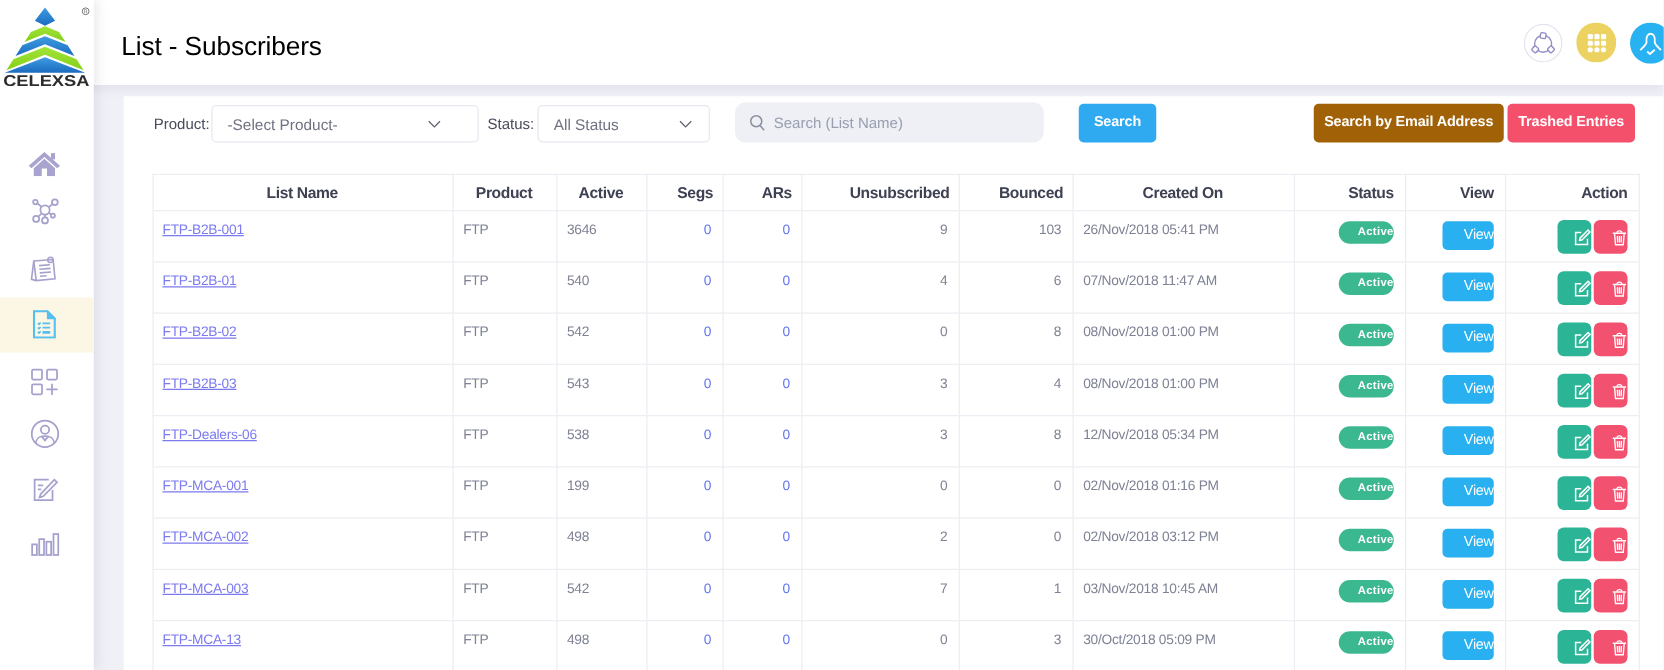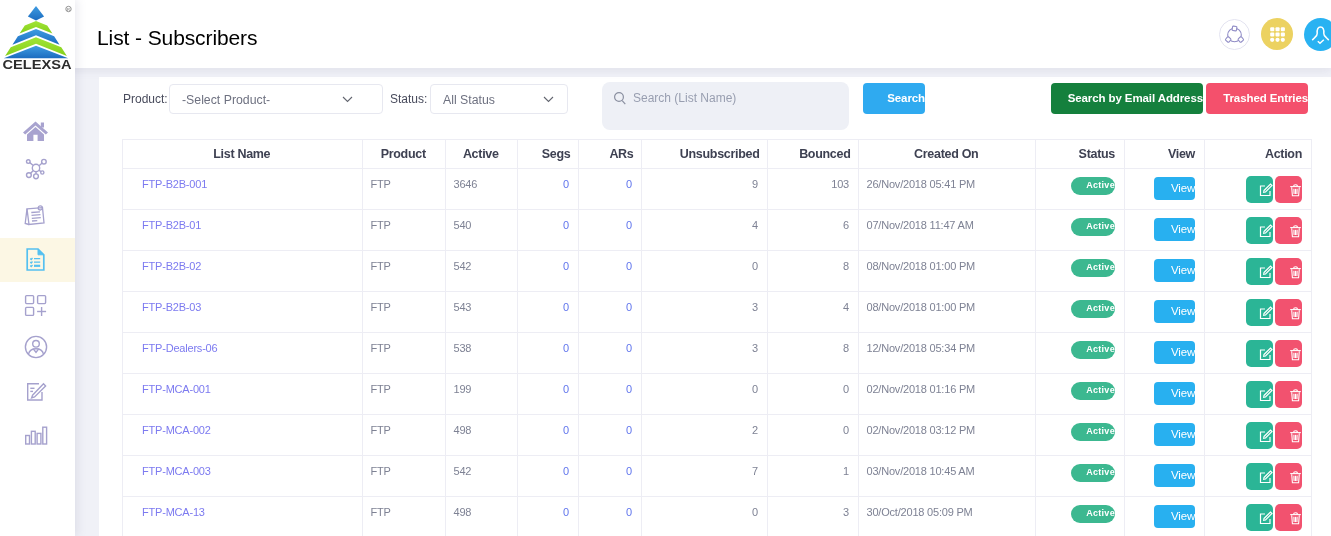--- a/index.html
+++ b/index.html
@@ -7,29 +7,29 @@
   body { font-family:"Liberation Sans", sans-serif; background:#f0f1f7; position:relative; }
   .header { position:absolute; left:0; top:0; width:1331px; height:68px; background:#fff; box-shadow:0 3px 8px rgba(130,130,160,0.13); z-index:3; }
   .sidebar { position:absolute; left:0; top:0; width:75px; height:536px; background:#fff; box-shadow:3px 0 8px rgba(130,130,160,0.15); z-index:4; }
   .title { position:absolute; left:97px; top:26px; font-size:21px; color:#000000; font-weight:500; letter-spacing:-0.1px; z-index:5; }
   .card { position:absolute; left:99px; top:77px; width:1232px; height:459px; background:#fff; z-index:1; }
 
   .lbl { position:absolute; font-size:12px; color:#484b5c; z-index:5; }
   .sel { position:absolute; top:84px; height:30px; border:1px solid #e7e8f0; border-radius:4px; background:#fff; font-size:12.3px; color:#6e7180; z-index:5; }
   .sel span.txt { position:absolute; left:12px; top:7.5px; }
   .chev { position:absolute; top:11px; width:11px; height:7px; }
-  .search-box { position:absolute; left:602px; top:82px; width:247px; height:48px; background:#eef0f6; border-radius:8px; z-index:5; }
+  .search-box { position:absolute; left:588px; top:82px; width:247px; height:32px; background:#eef0f6; border-radius:8px; z-index:5; }
   .search-box .ph { position:absolute; left:31px; top:9px; font-size:12px; color:#989eb0; }
-  .btn { position:absolute; top:82.5px; height:31px; border-radius:4px; color:#fff; text-align:right; z-index:5; }
+  .btn { position:absolute; top:82.5px; height:31px; border-radius:4px; color:#fff; text-align:center; z-index:5; }
 
   table { position:absolute; left:122px; top:139px; width:1189px; border-collapse:collapse; table-layout:fixed; z-index:5; }
   th, td { border:1px solid #ededf4; vertical-align:top; overflow:hidden; white-space:nowrap; }
   th { height:29px; font-size:12.5px; font-weight:bold; letter-spacing:-0.3px; color:#3e4152; padding:6.5px 9px 0 7.5px; text-align:center; }
   td { height:41px; font-size:11px; letter-spacing:-0.2px; color:#7e8294; padding:9px 9px 0 7.5px; }
-  td:first-child { padding-left:19px; }
+  td:first-child { padding-left:7px;text-decoration:underline; }
   th.r { text-align:right; padding-right:7.5px; } td.r { text-align:right; padding-right:9px; }
   th.c, td.c { text-align:right; }
   td.link { color:#7c7af0; }
   td.num { color:#6176ed; }
   .badge { display:inline-block; width:44px; height:17.5px; line-height:17.5px; border-radius:9px; background:#3cb890; color:#fff; font-size:9px; font-weight:bold; letter-spacing:0.3px; margin-top:-1px; }
   .viewbtn { display:inline-block; width:41px; height:22.5px; line-height:22.5px; border-radius:4px; background:#28b0f0; color:#fff; font-size:11.5px; margin-top:-1px; }
   .abtn { display:inline-block; width:27px; height:27px; border-radius:5px; margin-top:-2px; vertical-align:top; }
   .abtn svg { margin-top:7px; }
   .edit { background:#2bb596; margin-right:2px; margin-left:-3px; }
   .del { background:#f2526f; }
@@ -206,21 +206,21 @@
     </svg>
 </div>
 <div class="search-box">
   <svg style="position:absolute;left:11px;top:9px;" width="14" height="14" viewBox="0 0 14 14">
       <circle cx="6" cy="6" r="4.4" fill="none" stroke="#8a8fa0" stroke-width="1.2"></circle>
       <line x1="9.2" y1="9.6" x2="12.3" y2="13.2" stroke="#8a8fa0" stroke-width="1.2"></line>
     </svg>
   <span class="ph">Search (List Name)</span>
 </div>
 <div class="btn" style="left:863px;width:62px;background:#2faaf0;font-size:11.5px;font-weight:bold;letter-spacing:-0.1px;line-height:31px;">Search</div>
-<div class="btn" style="left:1051px;width:152px;background:#15803d;font-size:11.5px;font-weight:bold;letter-spacing:-0.1px;line-height:31px;">Search by Email Address</div>
+<div class="btn" style="left:1051px;width:152px;background:#a16207;font-size:11.5px;font-weight:bold;letter-spacing:-0.1px;line-height:31px;">Search by Email Address</div>
 <div class="btn" style="left:1206px;width:102px;background:#f4506c;font-size:11.5px;font-weight:bold;letter-spacing:-0.1px;line-height:31px;">Trashed Entries</div>
 
 <table>
 <colgroup>
   <col style="width:240px">
       <col style="width:83px">
       <col style="width:72px">
       <col style="width:61px">
   <col style="width:63px">
       <col style="width:126px">

